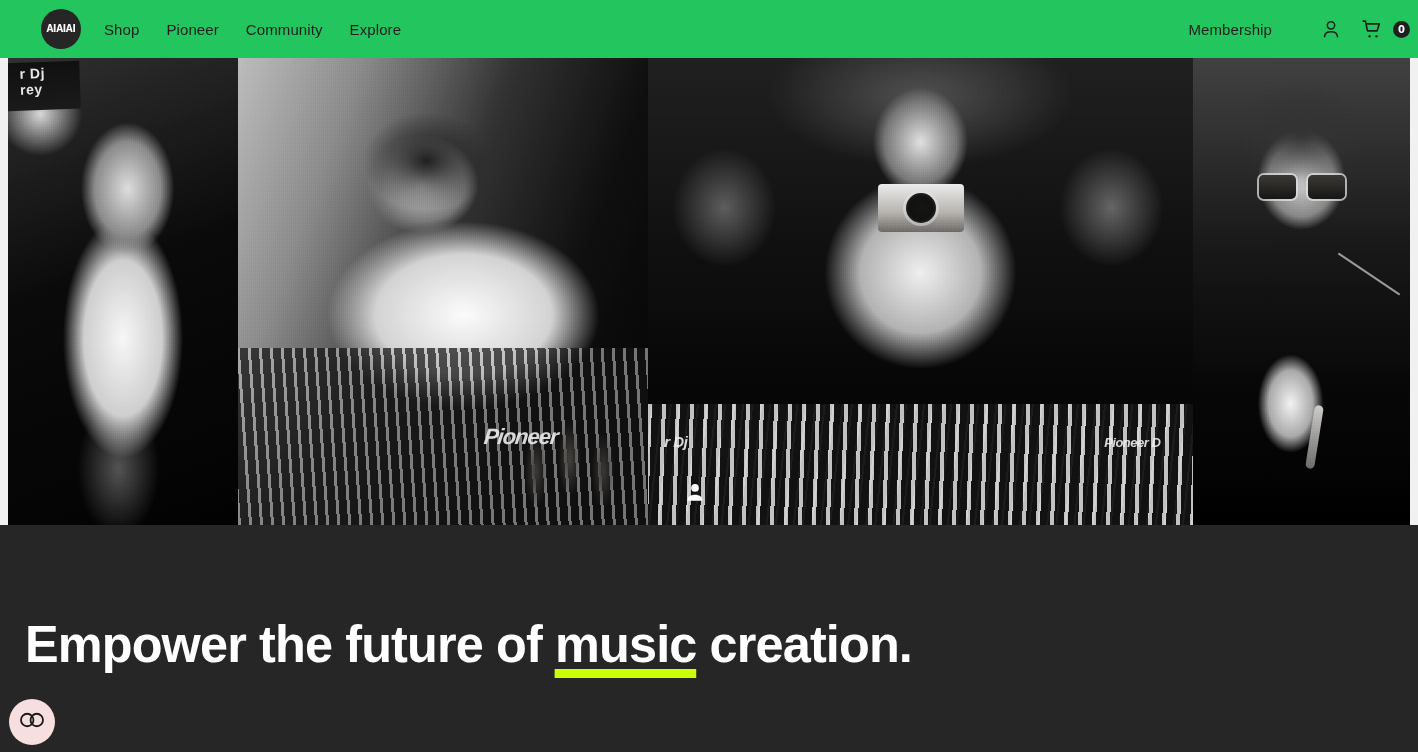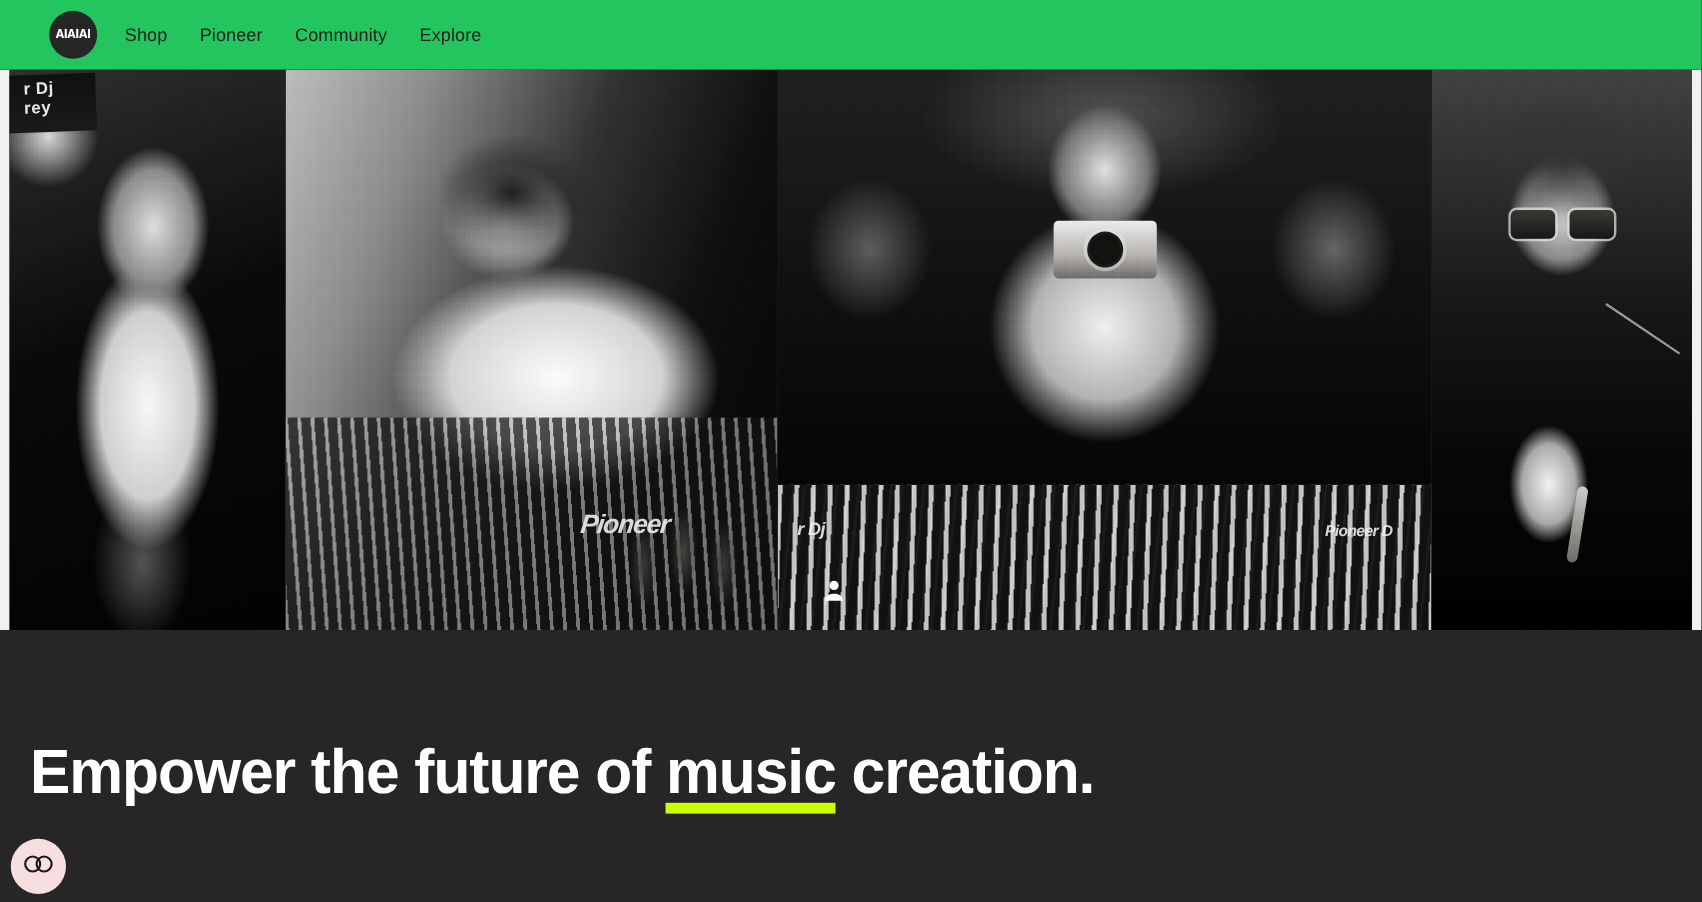--- a/index.html
+++ b/index.html
@@ -301,20 +301,43 @@
     <span class="logo-text">AIAIAI</span>
   </div>
 
   <nav class="nav-left">
     <span class="nav-link">Shop</span>
     <span class="nav-link">Pioneer</span>
     <span class="nav-link">Community</span>
     <span class="nav-link">Explore</span>
   </nav>
 
+  <div class="nav-right">
+
+    <span class="membership-link">Membership</span>
+
+    <span class="icon-btn">
+      <svg width="22" height="22" viewBox="0 0 24 24" fill="none" stroke="#1f1f1f" stroke-width="1.7" stroke-linecap="round" stroke-linejoin="round" aria-hidden="true">
+        <circle cx="12" cy="8" r="4"></circle>
+        <path d="M5 20.5c0-3.6 3.1-5.5 7-5.5s7 1.9 7 5.5"></path>
+      </svg>
+    </span>
+
+    <span class="cart-wrap">
+      <span class="icon-btn">
+        <svg width="23" height="23" viewBox="0 0 24 24" fill="none" stroke="#1f1f1f" stroke-width="1.7" stroke-linecap="round" stroke-linejoin="round" aria-hidden="true">
+          <path d="M2.2 3.2h2.4l2.2 10.2h10.1l2.2-7.3H6"></path>
+          <circle cx="9" cy="19" r="1.3" fill="#1f1f1f" stroke="none"></circle>
+          <circle cx="16.2" cy="19" r="1.3" fill="#1f1f1f" stroke="none"></circle>
+        </svg>
+      </span>
+      <span class="cart-badge">0</span>
+    </span>
+
+  </div>
 </header>
 
 <section class="hero-strip">
 
   <div class="panel panel-pad" style="width:8px"></div>
 
   <div class="panel p1" style="width:230px">
     <div class="panel-inner"></div>
     <div class="p1-sign">
       <span>r Dj</span>

